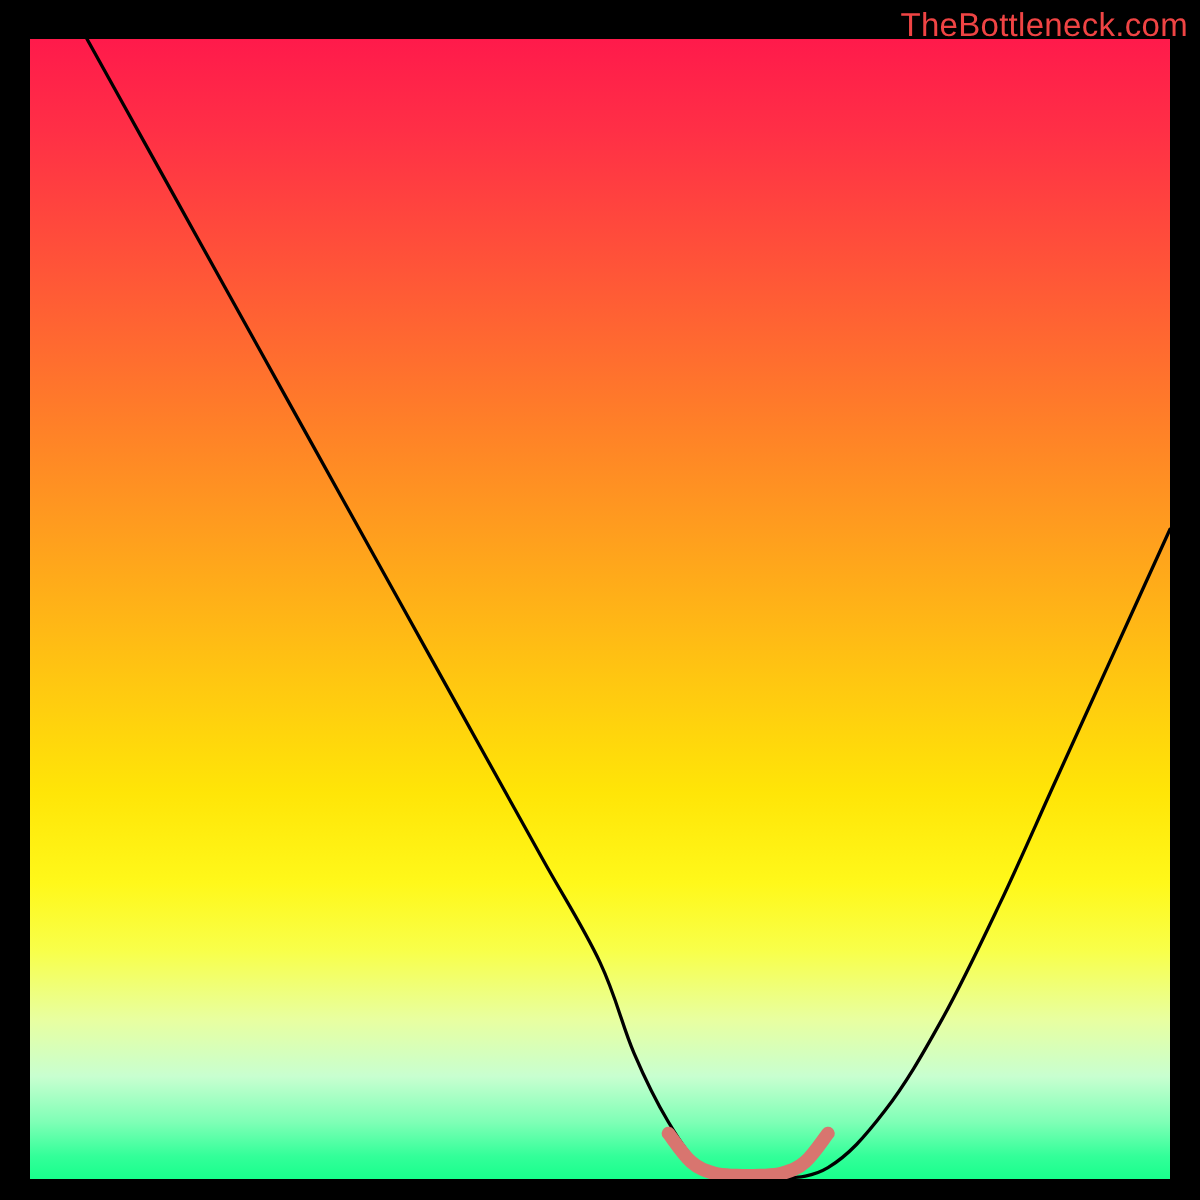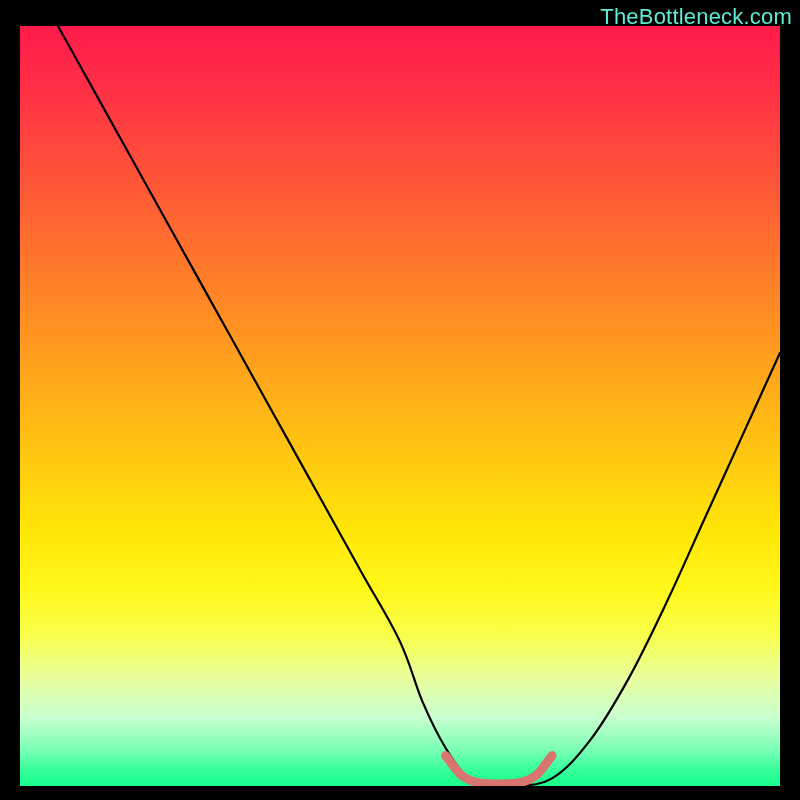--- a/index.html
+++ b/index.html
@@ -46,21 +46,21 @@
     );
   }
   .line-layer {
     position: absolute;
     inset: 0;
   }
   .watermark {
     position: absolute;
     top: 4px;
     right: 8px;
-    color: #5eead4;
+    color: #ef4444;
     font-size: 22px;
     font-weight: 500;
     letter-spacing: 0.2px;
     user-select: none;
   }
 </style>
 </head>
 <body>
 
 <div class="stage">

